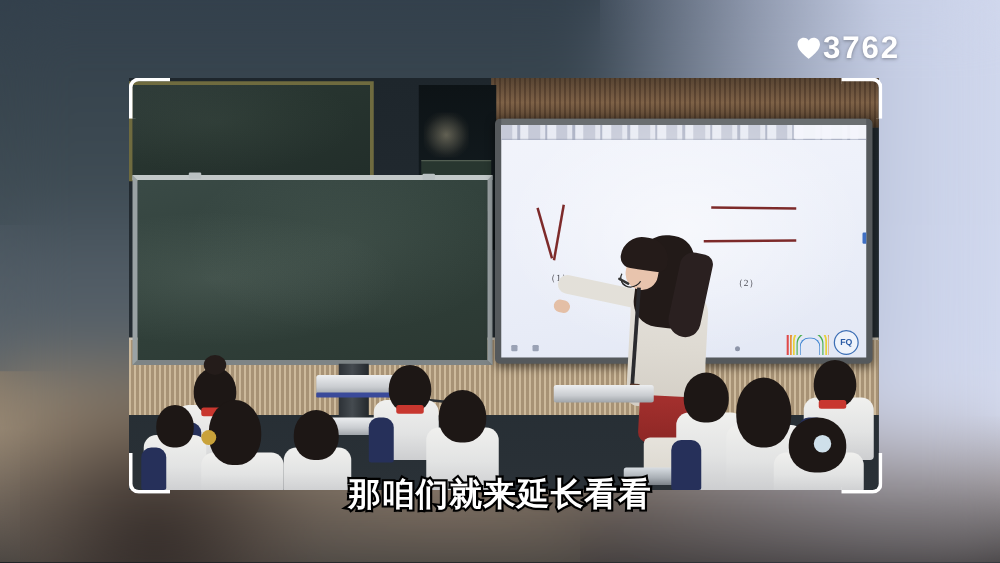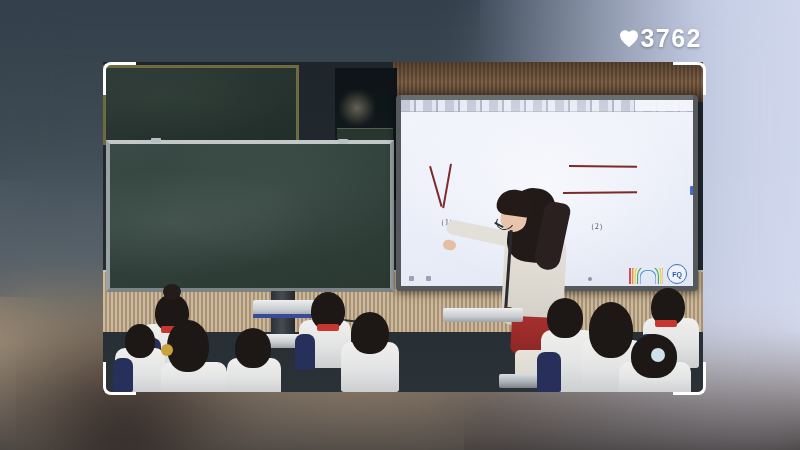--- a/index.html
+++ b/index.html
@@ -490,21 +490,21 @@
     border: 3px solid #ffffff;
   }
   .br-tl { left: 103px; top: 62px; border-right: none; border-bottom: none; border-radius: 8px 0 0 0; }
   .br-tr { left: 673px; top: 62px; border-left: none; border-bottom: none; border-radius: 0 8px 0 0; }
   .br-bl { left: 103px; top: 362px; border-right: none; border-top: none; border-radius: 0 0 0 8px; }
   .br-br { left: 673px; top: 362px; border-left: none; border-top: none; border-radius: 0 0 8px 0; }
 
   
   .like-counter {
     position: absolute;
-    right: 98px; top: 24px;
+    right: 80px; top: 24px;
     display: flex;
     align-items: center;
     gap: 1px;
     justify-content: flex-end;
   }
   .heart-icon {
     width: 20px; height: 19px;
     display: block;
   }
   .like-count {
@@ -701,14 +701,15 @@
   <div class="bracket br-bl"></div>
   <div class="bracket br-br"></div>
 
   <div class="like-counter">
     <svg class="heart-icon" viewBox="0 0 24 22">
       <path d="M12 21.2 C12 21.2 1.2 13.9 1.2 7.3 C1.2 3.5 4.1 1 7.3 1 C9.6 1 11.2 2.3 12 3.6 C12.8 2.3 14.4 1 16.7 1 C19.9 1 22.8 3.5 22.8 7.3 C22.8 13.9 12 21.2 12 21.2 Z" fill="#ffffff"></path>
     </svg>
     <span class="like-count">3762</span>
   </div>
 
+  <div class="subtitle">那咱们就来延长看看</div>
 
 </div>
 
 </body></html>

